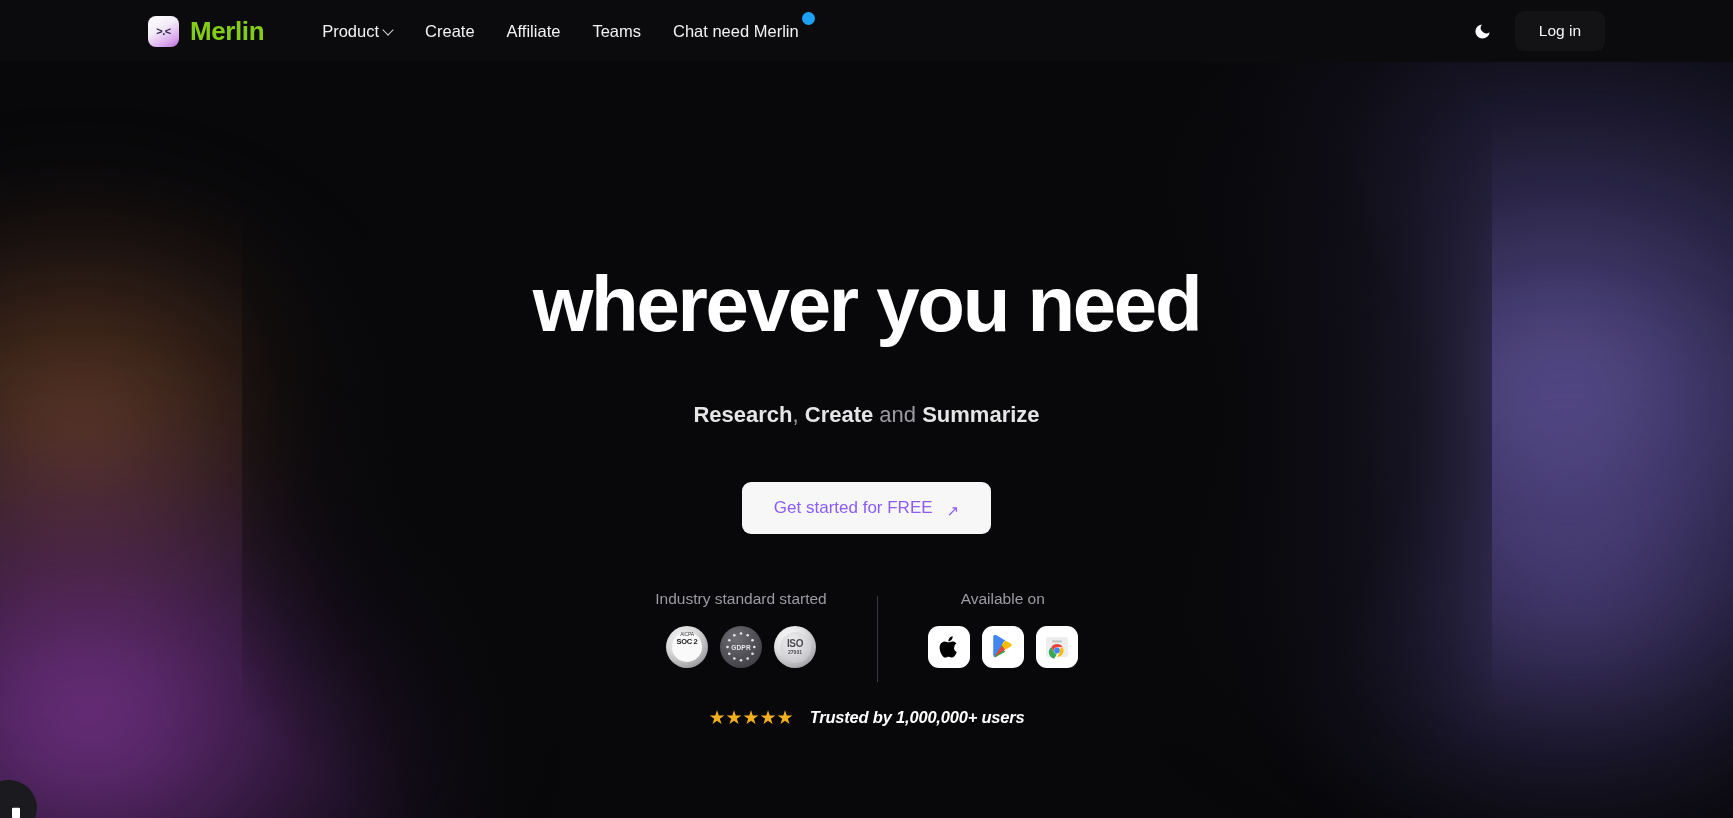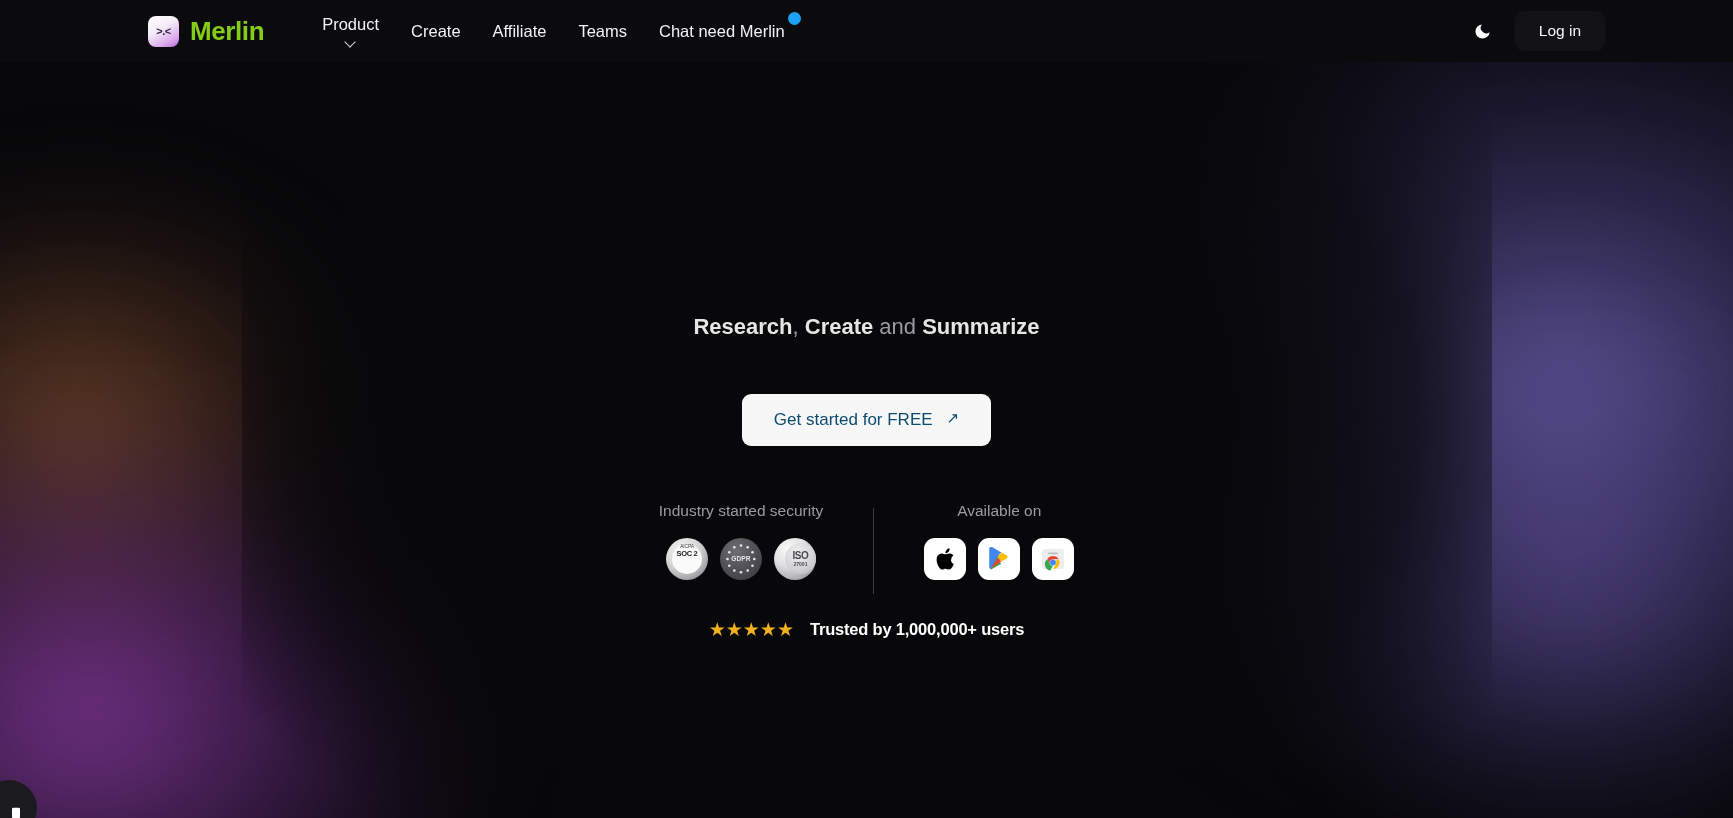--- a/index.html
+++ b/index.html
@@ -54,21 +54,21 @@
     display:flex; align-items:center; justify-content:center;
     flex-shrink:0;
   }
   .logo-face { font-size:11px; font-weight:700; color:#2c2348; letter-spacing:-0.5px; line-height:1; }
   .brand-name { font-size:26px; font-weight:700; color:#84cc16; letter-spacing:-0.4px; }
 
   .nav-links { display:flex; align-items:center; gap:32px; margin-left:58px; }
   .nav-link {
     font-size:16.5px; color:#f2f2f4; font-weight:500;
     display:flex; align-items:center; gap:5px;
-    cursor:pointer; position:relative; white-space:nowrap;flex-direction:column;
+    cursor:pointer; position:relative; white-space:nowrap;
   }
   .chev { display:inline-block; width:9px; height:9px; position:relative; top:-2px; }
   .chev::before {
     content:""; position:absolute; left:0; top:1px;
     width:7px; height:7px; border-right:1.6px solid #cfcfd4; border-bottom:1.6px solid #cfcfd4;
     transform:rotate(45deg);
   }
   .blue-dot {
     position:absolute; right:-16px; top:-10px;
     width:13px; height:13px; border-radius:50%; background:#1DA1F2;
@@ -96,24 +96,24 @@
   }
   .sub {
     margin-top:48px; text-align:center;
     font-size:22px; color:#9b9ba3; font-weight:400; line-height:1.72;
   }
   .sub b { color:#e5e5e5; font-weight:700; }
   .sub .dim { color:#9b9ba3; font-weight:400; }
 
   .cta {
     margin-top:48px;
-    background:#F7F7F8; color:#0c4a6e;
+    background:#F7F7F8; color:#8b5cf6;
     font-size:17px; font-weight:500; font-family:inherit;
     padding:16px 32px; border-radius:9px; border:none;
-    display:flex; align-items:flex-start; gap:14px; cursor:pointer;
+    display:flex; align-items:flex-end; gap:14px; cursor:pointer;
   }
   .cta .arr { font-size:15px; line-height:1; }
 
   
   .trust { margin-top:56px; display:flex; align-items:flex-start; gap:0; }
   .trust-col { display:flex; flex-direction:column; align-items:center; }
   .trust-label { font-size:15.5px; color:#9b9ba3; font-weight:400; }
   .badges { margin-top:18px; display:flex; gap:12px; align-items:center; }
   .seal { width:42px; height:42px; border-radius:50%; position:relative; flex-shrink:0; }
   .seal-soc {
@@ -127,41 +127,41 @@
   .seal-soc .t1 { font-size:5px; color:#3a3a40; font-weight:400; letter-spacing:-0.2px; }
   .seal-soc .t2 { font-size:7.5px; color:#17171a; font-weight:700; letter-spacing:-0.3px; margin-top:1px; }
   .seal-gdpr {
     background:radial-gradient(circle at 38% 30%, #6e6e74 0%, #525258 45%, #36363b 100%);
     display:flex; align-items:center; justify-content:center;
   }
   .seal-gdpr .t { font-size:6.5px; color:#e8e8ec; font-weight:700; letter-spacing:0.2px; }
   .star-ring { position:absolute; inset:0; }
   .seal-iso {
     background:radial-gradient(circle at 35% 28%, #fbfbfb 0%, #e0e0e2 40%, #b0b0b4 72%, #6e6e74 100%);
-    display:flex; flex-direction:column; align-items:flex-end; justify-content:center;
+    display:flex; flex-direction:column; align-items:center; justify-content:center;
   }
   .seal-iso .inner {
     width:31px; height:31px; border-radius:50%;
     background:radial-gradient(circle at 40% 30%, #efefef 0%, #d2d2d6 60%, #b4b4b8 100%);
     display:flex; flex-direction:column; align-items:center; justify-content:center; line-height:1;
   }
   .seal-iso .t1 { font-size:10px; color:#4a4a50; font-weight:700; letter-spacing:-0.4px; }
   .seal-iso .t2 { font-size:5px; color:#4a4a50; font-weight:600; margin-top:1px; }
 
   .divider { width:1px; height:86px; background:#3a3a42; margin:6px 50px 0 50px; }
 
   .stores { margin-top:18px; display:flex; gap:12px; }
   .store-tile {
     width:42px; height:42px; border-radius:11px; background:#fff;
     display:flex; align-items:center; justify-content:center; cursor:pointer; flex-shrink:0;
   }
 
   .rating { margin-top:26px; display:flex; align-items:center; gap:16px; }
   .stars { display:flex; gap:1px; font-size:19px; color:#F2B01E; letter-spacing:0px; line-height:1; }
-  .rating-text { font-size:16.5px; color:#fff; font-weight:700; letter-spacing:-0.2px; }
+  .rating-text { font-size:16.5px; color:#fff; font-weight:700; letter-spacing:-0.2px;font-style:italic; }
 
   
   .corner-widget {
     position:absolute; left:-19px; bottom:-18px;
     width:56px; height:56px; border-radius:50%;
     background:#1b1b1f; z-index:20;
     display:flex; align-items:center; justify-content:center;
   }
 </style>
 </head>
@@ -218,38 +218,39 @@
     </div>
     <button class="login-btn">Log in</button>
   </div>
 
 </nav>
 
 <main class="hero">
 
   <h1 class="headline">
     <br>
+    <span>wherever you need</span>
   </h1>
 
   <div class="sub">
     <div>
       <b>Research</b><span class="dim">,</span>
       <b>Create</b><span class="dim"> and </span><b>Summarize</b>
     </div>
   </div>
 
   <button class="cta">
     <span>Get started for FREE</span>
     <span class="arr">↗</span>
   </button>
 
   <div class="trust">
 
     <div class="trust-col">
-      <div class="trust-label">Industry started security</div>
+      <div class="trust-label">Industry standard started</div>
       <div class="badges">
 
         <div class="seal seal-soc">
           <div class="inner">
             <span class="t1">AICPA</span>
             <span class="t2">SOC 2</span>
           </div>
         </div>
 
         <div class="seal seal-gdpr">

